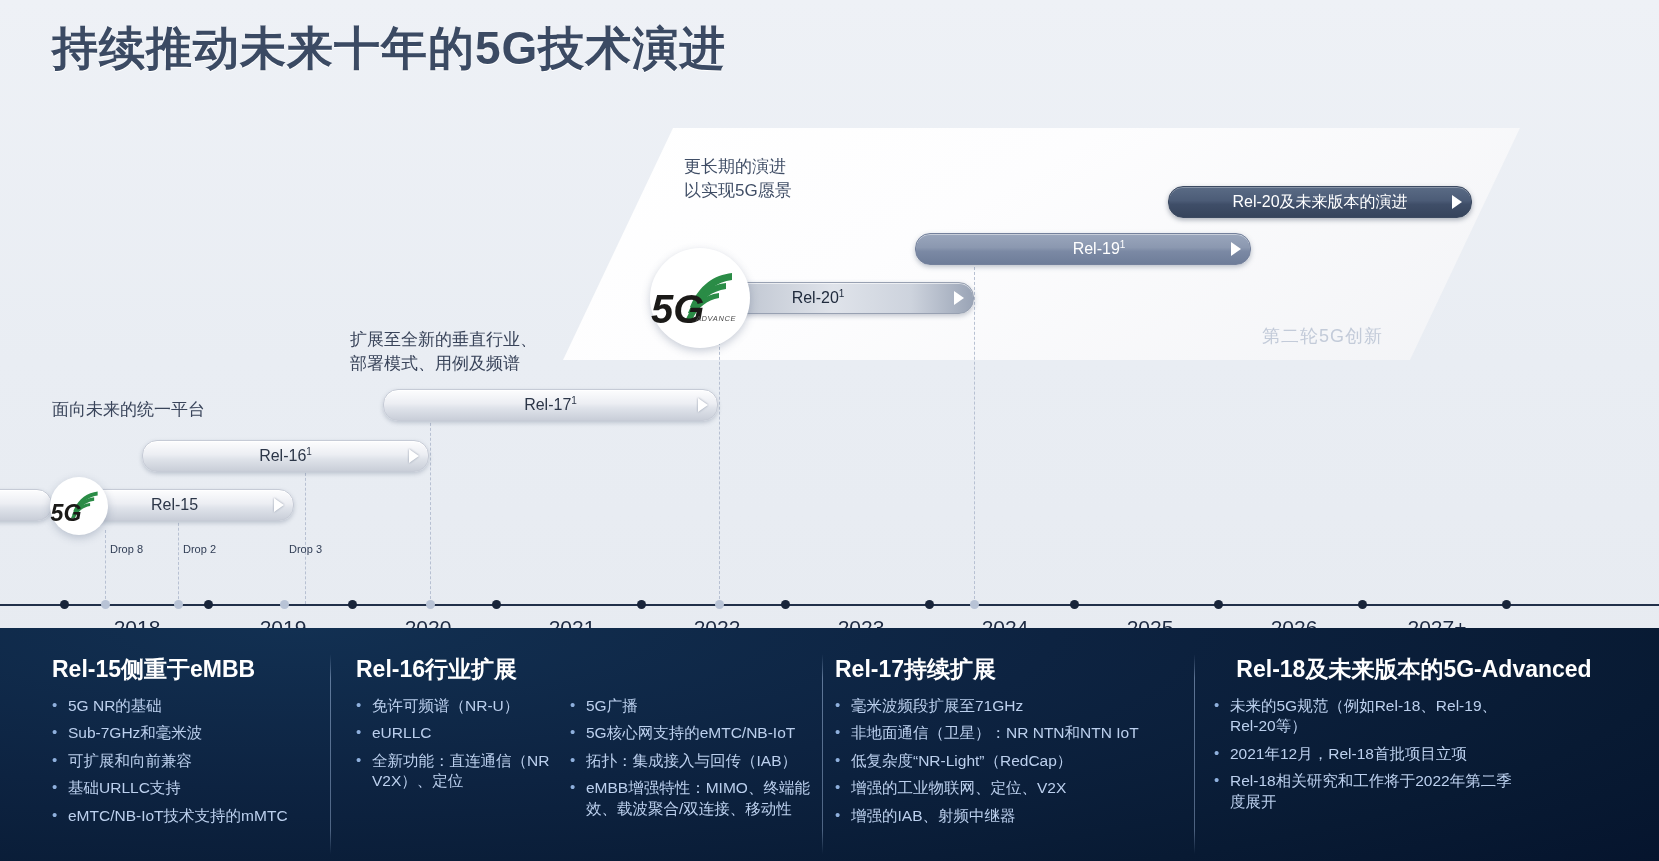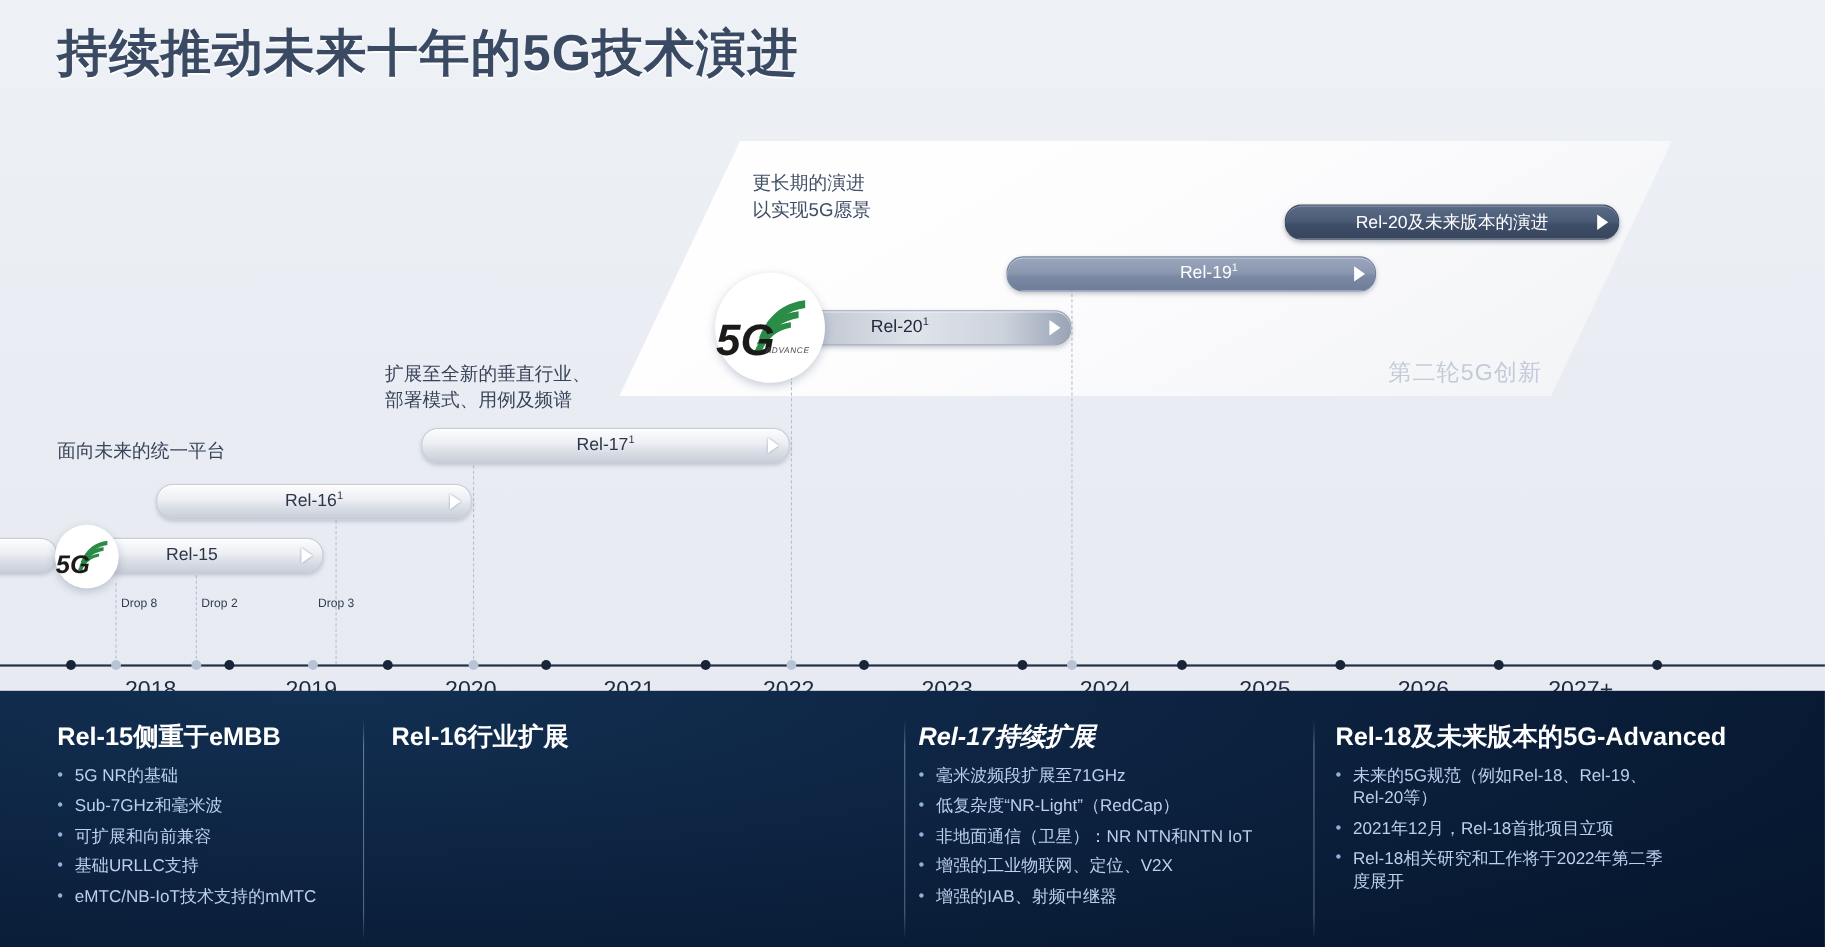--- a/index.html
+++ b/index.html
@@ -32,21 +32,21 @@
     -webkit-clip-path:polygon(110px 0, 957px 0, 847px 232px, 0 232px);
     clip-path:polygon(110px 0, 957px 0, 847px 232px, 0 232px);
     filter:drop-shadow(0 3px 8px rgba(90,105,130,.25));
   }
   .panel-note{
     position:absolute;left:684px;top:155px;
     font-size:17px;line-height:1.42;color:#404e66;white-space:pre-line;
   }
   .panel-watermark{
     position:absolute;left:1262px;top:324px;
-    font-size:21px;color:#c3cbd9;letter-spacing:1px;white-space:nowrap;
+    font-size:18px;color:#c3cbd9;letter-spacing:1px;white-space:nowrap;
   }
 
   
   .bar{
     position:absolute;height:30px;border-radius:15px;
     display:flex;align-items:center;justify-content:center;
     font-size:16px;white-space:nowrap;
   }
   .bar .lbl{position:relative;z-index:2;}
   .bar .sup{font-size:10px;vertical-align:super;line-height:0;}
@@ -281,35 +281,48 @@
         <li>5G NR的基础</li>
         <li>Sub-7GHz和毫米波</li>
         <li>可扩展和向前兼容</li>
         <li>基础URLLC支持</li>
         <li>eMTC/NB-IoT技术支持的mMTC</li>
       </ul>
     </div>
 
     <div class="col" style="left:356px;width:460px;">
       <h3 style="margin-top:26px;">Rel-16行业扩展</h3>
+      <div style="display:flex;gap:14px;margin-top:11px;">
+        <ul class="bul" style="width:200px;flex:0 0 200px;">
+          <li>免许可频谱（NR-U）</li>
+          <li>eURLLC</li>
+          <li>全新功能：直连通信（NR V2X）、定位</li>
+        </ul>
+        <ul class="bul" style="width:246px;flex:0 0 246px;">
+          <li>5G广播</li>
+          <li>5G核心网支持的eMTC/NB-IoT</li>
+          <li>拓扑：集成接入与回传（IAB）</li>
+          <li>eMBB增强特性：MIMO、终端能效、载波聚合/双连接、移动性</li>
+        </ul>
+      </div>
     </div>
 
     <div class="col" style="left:835px;width:350px;">
-      <h3 style="margin-top:26px;font-style:italic;">Rel-17持续扩展</h3>
+      <h3 style="margin-top:26px;">Rel-17持续扩展</h3>
       <ul class="bul" style="margin-top:11px;">
         <li>毫米波频段扩展至71GHz</li>
+        <li>非地面通信（卫星）：NR NTN和NTN IoT</li>
         <li>低复杂度“NR-Light”（RedCap）</li>
-        <li>非地面通信（卫星）：NR NTN和NTN IoT</li>
         <li>增强的工业物联网、定位、V2X</li>
         <li>增强的IAB、射频中继器</li>
       </ul>
     </div>
 
     <div class="col" style="left:1214px;width:400px;">
-      <h3 style="margin-top:26px;">Rel-18及未来版本的5G-Advanced</h3>
+      <h3 style="margin-top:26px;text-align:center;">Rel-18及未来版本的5G-Advanced</h3>
       <ul class="bul" style="margin-top:11px;width:300px;">
         <li>未来的5G规范（例如Rel-18、Rel-19、Rel-20等）</li>
         <li>2021年12月，Rel-18首批项目立项</li>
         <li>Rel-18相关研究和工作将于2022年第二季度展开</li>
       </ul>
     </div>
 
   </div>
 </div>
 

